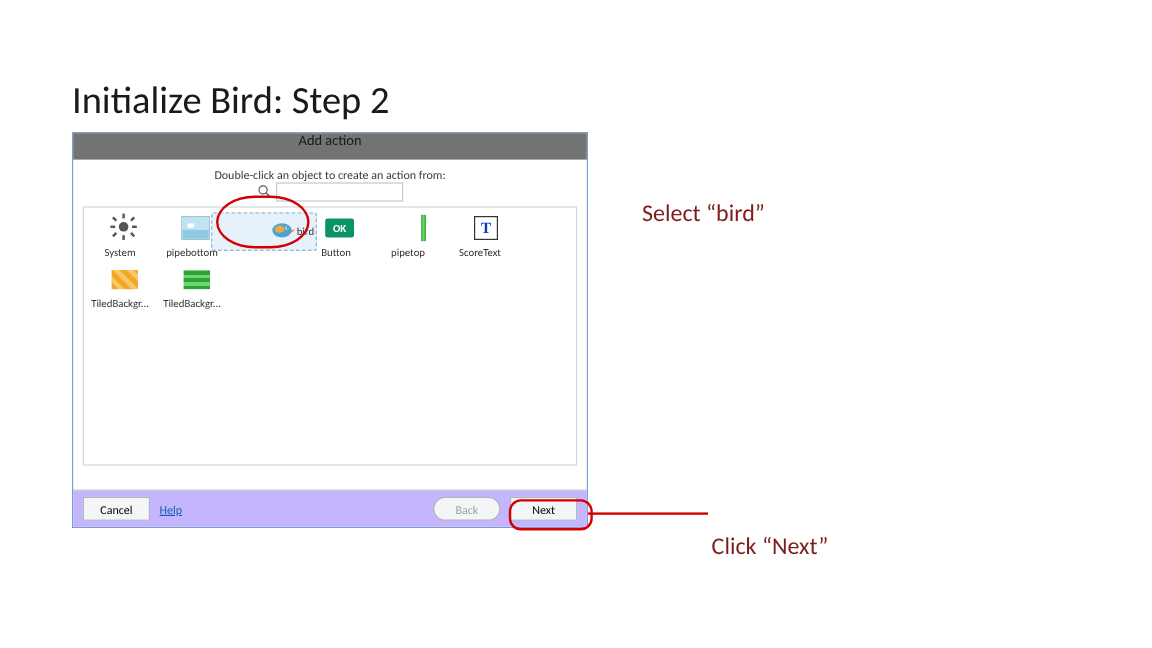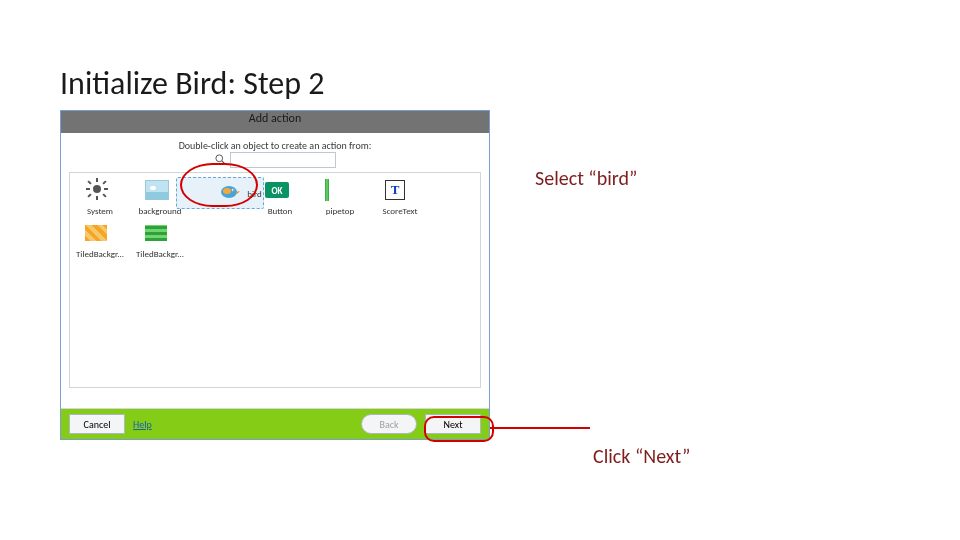--- a/index.html
+++ b/index.html
@@ -89,21 +89,21 @@
     font-size: 9px;
     text-align: center;
     color: #333;
     cursor: pointer;
   }
   .obj-icon {
     width: 30px;
     height: 26px;
     display: flex;
     align-items: center;
-    justify-content: flex-start;
+    justify-content: flex-end;
     margin-bottom: 2px;
   }
   .obj-item.selected .obj-sel {
     border: 1px dashed #6aa7d6;
     background: #e6f1fa;
     padding: 1px;
     border-radius: 2px;
   }
   .obj-sel { padding: 2px; }
   
@@ -112,21 +112,21 @@
     border: 2px solid #d40000;
     border-radius: 50% / 60%;
     pointer-events: none;
   }
   
   .dialog-footer {
     position: absolute;
     left: 0; right: 0; bottom: 0;
     height: 30px;
     border-top: 1px solid #d4d9df;
-    background: #84cc16;
+    background: #c4b5fd;
     display: flex;
     align-items: center;
     padding: 0 8px;
     gap: 8px;
     font-size: 11px;
   }
   .btn {
     min-width: 56px;
     height: 20px;
     border: 1px solid #aeb6bf;
@@ -226,21 +226,21 @@
                 </svg>
           </span>
             </div>
           <span>System</span>
         </div>
 
         <div class="obj-item">
           <div class="obj-icon">
               <span class="ic-sky"></span>
             </div>
-          <span>background</span>
+          <span>pipebottom</span>
         </div>
 
         <div class="obj-item selected">
           <div class="obj-sel" style="display:flex;flex-direction:row;align-items:center;padding-left:40px;">
             <div class="obj-icon">
                 <span>
               <svg class="ic-bird" viewBox="0 0 24 18">
                     <ellipse cx="12" cy="10" rx="8" ry="6" fill="#4aa3d6"></ellipse>
                     <ellipse cx="10" cy="9" rx="4" ry="3" fill="#f2a93b"></ellipse>
                     <circle cx="16" cy="8" r="1.3" fill="#fff"></circle>

